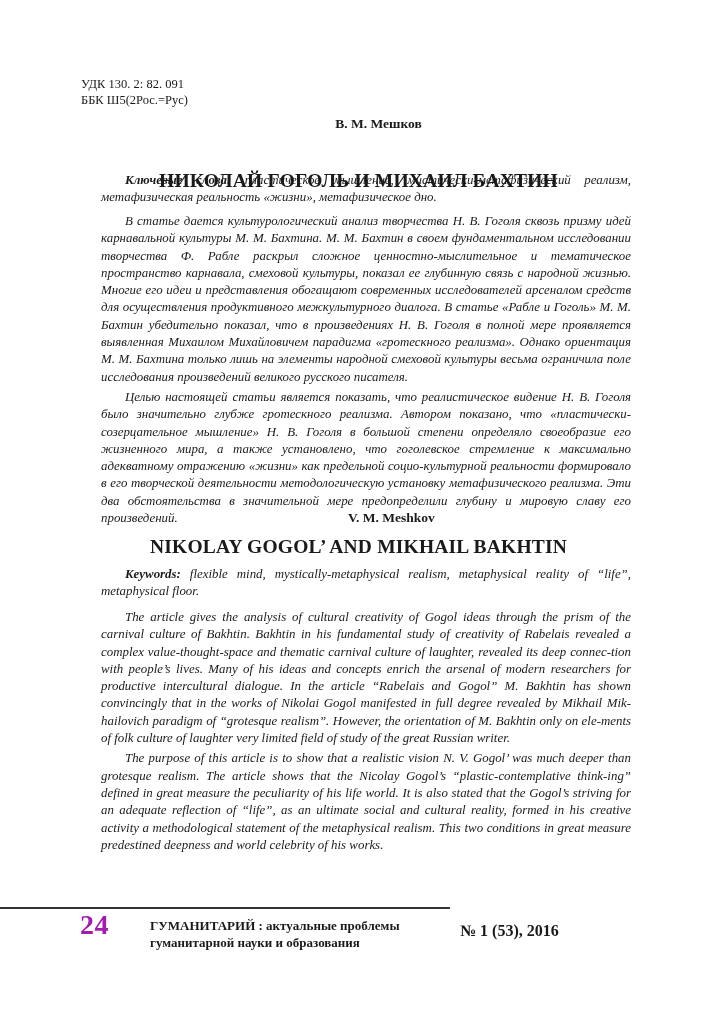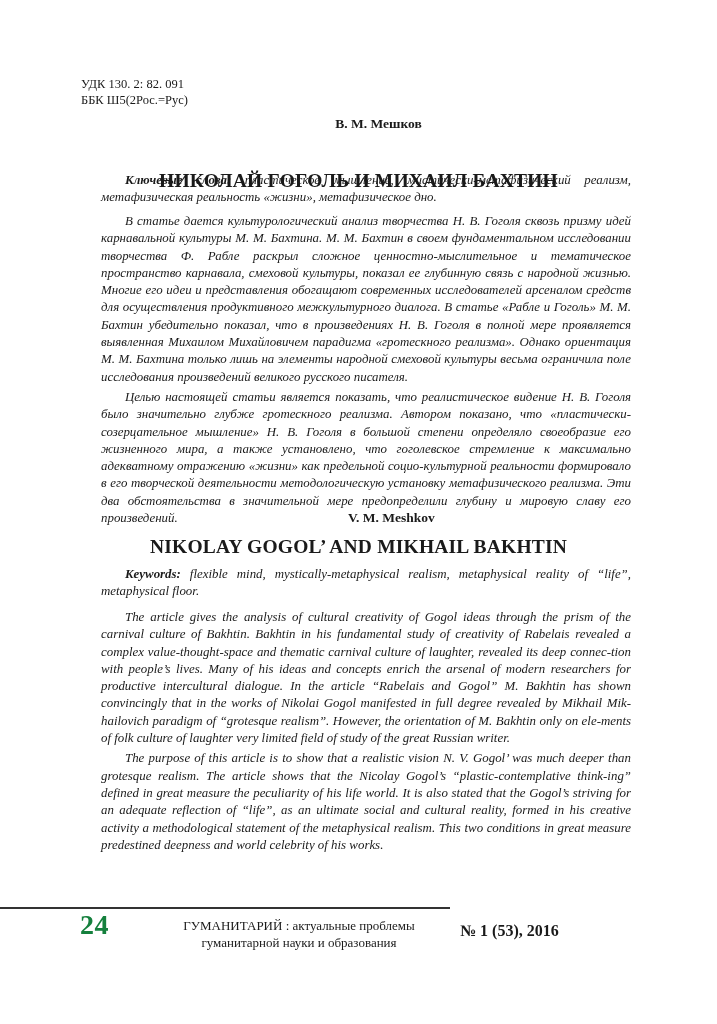--- a/index.html
+++ b/index.html
@@ -26,26 +26,26 @@
     text-align: justify;
   }
   .block p { margin: 3px; text-indent: 24px; }
   .kw-label { font-weight: bold; }
   .footer-rule {
     position: absolute; left: 0; top: 907px; width: 450px; height: 2px;
     background: #333;
   }
   .page-num {
     position: absolute; left: 80px; top: 909px;
-    font-size: 28px; font-weight: bold; color: #15803d;
+    font-size: 28px; font-weight: bold; color: #a21caf;
     letter-spacing: 0.5px;
   }
   .journal {
     position: absolute; left: 150px; top: 917px; width: 298px;
-    text-align: center; font-weight: normal; font-size: 13px; line-height: 17px;
+    text-align: left; font-weight: bold; font-size: 13px; line-height: 17px;
   }
   .issue {
     position: absolute; left: 460px; top: 922px;
     font-weight: bold; font-size: 16px;
   }
 </style>
 </head>
 <body>
 
 <div class="udk">

